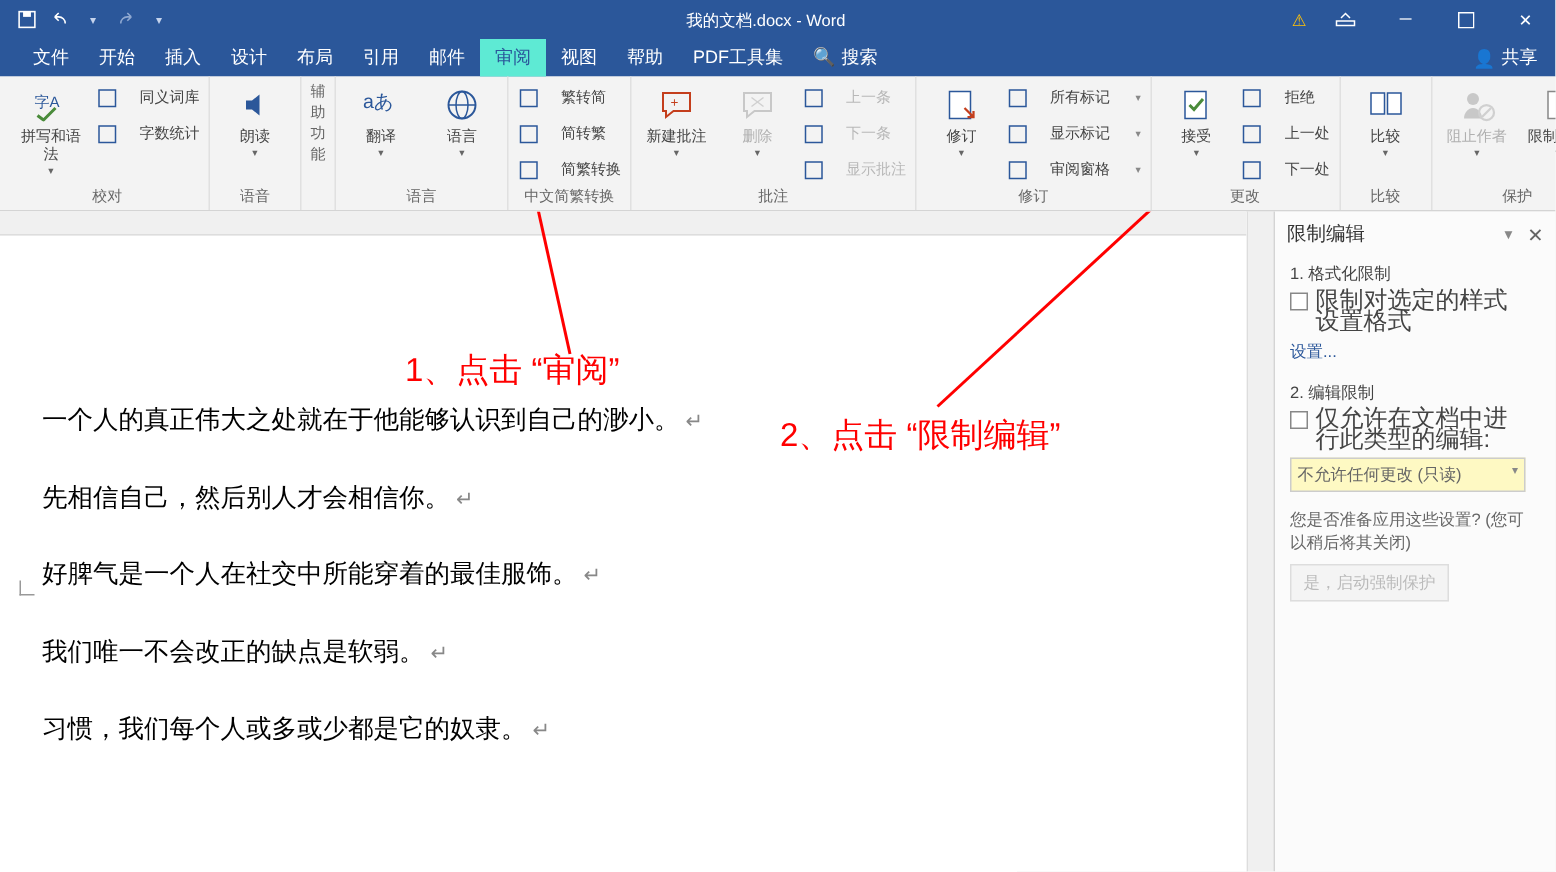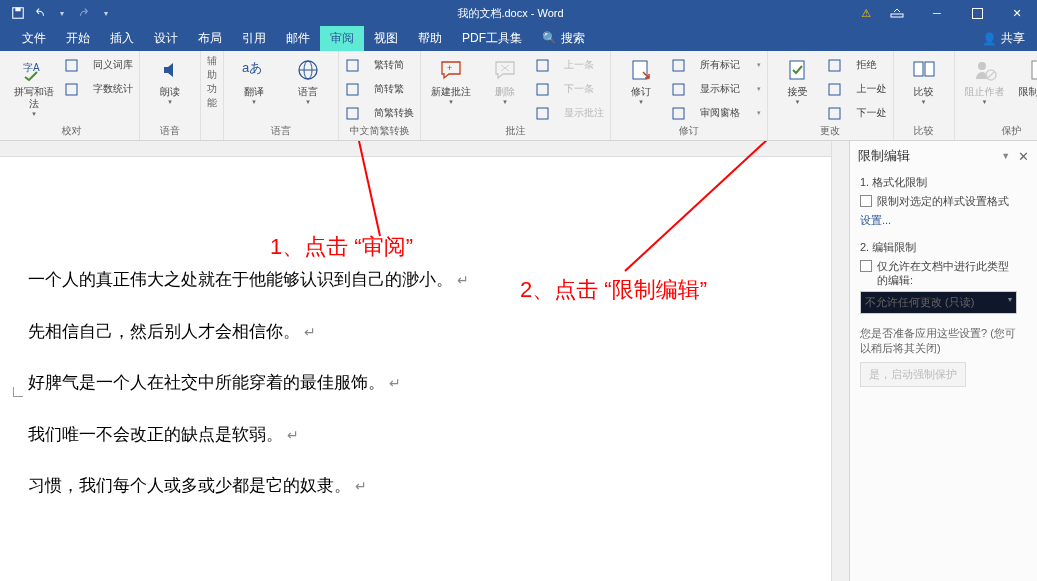--- a/index.html
+++ b/index.html
@@ -44,24 +44,24 @@
     .para { font-size: 17px; line-height: 1.5; margin-bottom: 26px; }
     .pmark { color:#888; font-size:14px; margin-left:4px;}
     .tab-indicator { position:absolute; left:13px; top:246px; width:10px; height:10px; border-left:1px solid #999; border-bottom:1px solid #999;}
 
     
     .pane { width: 188px; background: #fbfbfb; border-left: 1px solid #d4d4d4; font-size: 11px; color:#444; }
     .pane-header { display:flex; align-items:center; justify-content:space-between; padding:6px 8px; font-size:13px; color:#333;}
     .pane-header .pclose { color:#666; }
     .pane-sec { padding: 4px 20px 8px 10px; }
     .pane-h { font-size: 11px; color:#444; margin-bottom:4px;}
-    .pane-row { display:flex; align-items:flex-start; gap:5px; font-size:11px; color:#444; margin:3px 0; line-height:14px;}
+    .pane-row { display:flex; align-items:flex-start; gap:5px; font-size:16px; color:#444; margin:3px 0; line-height:14px;}
     .pane-row .box {width:12px;height:12px;border:1px solid #888;flex:0 0 12px;margin-top:1px;background:#fff;}
     .pane-link { color:#2b579a; font-size:11px; margin-top:2px; display:inline-block;}
-    .pane-select { width:100%; border:1px solid #ccc; background:#0f172a; padding:3px 4px; font-size:11px; color:#666; margin-top:4px; display:flex; justify-content:space-between;}
+    .pane-select { width:100%; border:1px solid #ccc; background:#fef9c3; padding:3px 4px; font-size:11px; color:#666; margin-top:4px; display:flex; justify-content:space-between;}
     .pane-note { font-size:11px; color:#666; margin-top:0; line-height:15px;}
     .pane-btn { margin-top:6px; padding:4px 8px; border:1px solid #ddd; background:#f4f4f4; color:#bbb; font-size:11px; display:inline-block;}
 
     
     .arrow-line { position:absolute; pointer-events:none; }
     .annot { position:absolute; color:#ff0000; font-size:22px; z-index:50; }
 
     svg { display:block; }
   </style>
 </head>

